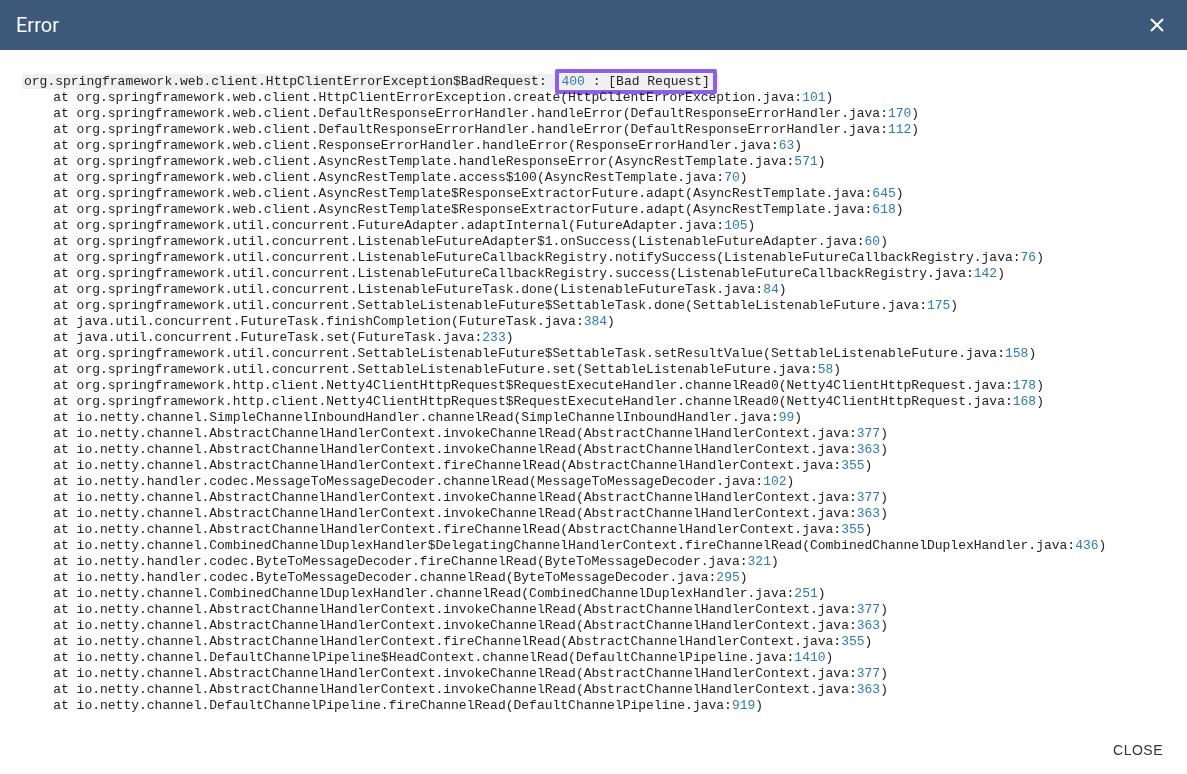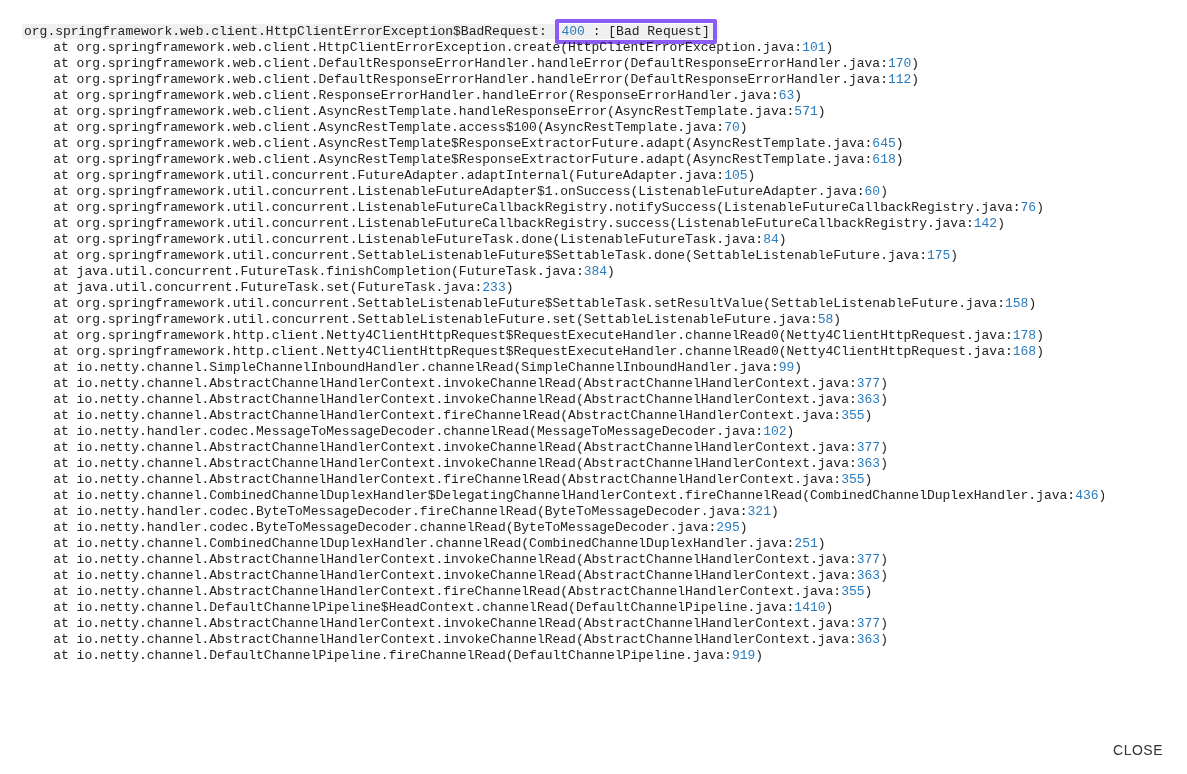--- a/index.html
+++ b/index.html
@@ -17,20 +17,28 @@
   .footer { height: 48px; display: flex; align-items: center; justify-content: flex-end; padding: 0 24px; border-top: 0; }
   .close-btn { background: transparent; border: none; color: #333; font-size: 14px; font-weight: 500; cursor: pointer; letter-spacing: 0.5px; }
   ::-webkit-scrollbar { width: 12px; height: 12px; }
   ::-webkit-scrollbar-thumb { background: #c0c0c0; border-radius: 6px; }
   ::-webkit-scrollbar-track { background: #f5f5f5; }
 </style>
 </head>
 <body>
 
 <div class="modal">
+  <div class="header">
+    <div class="header-title">Error</div>
+    <div class="close-x">
+      <svg viewBox="0 0 16 16" fill="none">
+          <path d="M2 2 L14 14 M14 2 L2 14"></path>
+        </svg>
+    </div>
+  </div>
 
   <div class="body">
     <div id="trace" class="trace"><div><span class="header-line"><span>org.springframework.web.client.HttpClientErrorException$BadRequest: </span><span class="mark"><span class="num">400</span> : [Bad Request]</span></span></div><div>    at org.springframework.web.client.HttpClientErrorException.create(HttpClientErrorException.java:<span class="num">101</span>)</div><div>    at org.springframework.web.client.DefaultResponseErrorHandler.handleError(DefaultResponseErrorHandler.java:<span class="num">170</span>)</div><div>    at org.springframework.web.client.DefaultResponseErrorHandler.handleError(DefaultResponseErrorHandler.java:<span class="num">112</span>)</div><div>    at org.springframework.web.client.ResponseErrorHandler.handleError(ResponseErrorHandler.java:<span class="num">63</span>)</div><div>    at org.springframework.web.client.AsyncRestTemplate.handleResponseError(AsyncRestTemplate.java:<span class="num">571</span>)</div><div>    at org.springframework.web.client.AsyncRestTemplate.access$100(AsyncRestTemplate.java:<span class="num">70</span>)</div><div>    at org.springframework.web.client.AsyncRestTemplate$ResponseExtractorFuture.adapt(AsyncRestTemplate.java:<span class="num">645</span>)</div><div>    at org.springframework.web.client.AsyncRestTemplate$ResponseExtractorFuture.adapt(AsyncRestTemplate.java:<span class="num">618</span>)</div><div>    at org.springframework.util.concurrent.FutureAdapter.adaptInternal(FutureAdapter.java:<span class="num">105</span>)</div><div>    at org.springframework.util.concurrent.ListenableFutureAdapter$1.onSuccess(ListenableFutureAdapter.java:<span class="num">60</span>)</div><div>    at org.springframework.util.concurrent.ListenableFutureCallbackRegistry.notifySuccess(ListenableFutureCallbackRegistry.java:<span class="num">76</span>)</div><div>    at org.springframework.util.concurrent.ListenableFutureCallbackRegistry.success(ListenableFutureCallbackRegistry.java:<span class="num">142</span>)</div><div>    at org.springframework.util.concurrent.ListenableFutureTask.done(ListenableFutureTask.java:<span class="num">84</span>)</div><div>    at org.springframework.util.concurrent.SettableListenableFuture$SettableTask.done(SettableListenableFuture.java:<span class="num">175</span>)</div><div>    at java.util.concurrent.FutureTask.finishCompletion(FutureTask.java:<span class="num">384</span>)</div><div>    at java.util.concurrent.FutureTask.set(FutureTask.java:<span class="num">233</span>)</div><div>    at org.springframework.util.concurrent.SettableListenableFuture$SettableTask.setResultValue(SettableListenableFuture.java:<span class="num">158</span>)</div><div>    at org.springframework.util.concurrent.SettableListenableFuture.set(SettableListenableFuture.java:<span class="num">58</span>)</div><div>    at org.springframework.http.client.Netty4ClientHttpRequest$RequestExecuteHandler.channelRead0(Netty4ClientHttpRequest.java:<span class="num">178</span>)</div><div>    at org.springframework.http.client.Netty4ClientHttpRequest$RequestExecuteHandler.channelRead0(Netty4ClientHttpRequest.java:<span class="num">168</span>)</div><div>    at io.netty.channel.SimpleChannelInboundHandler.channelRead(SimpleChannelInboundHandler.java:<span class="num">99</span>)</div><div>    at io.netty.channel.AbstractChannelHandlerContext.invokeChannelRead(AbstractChannelHandlerContext.java:<span class="num">377</span>)</div><div>    at io.netty.channel.AbstractChannelHandlerContext.invokeChannelRead(AbstractChannelHandlerContext.java:<span class="num">363</span>)</div><div>    at io.netty.channel.AbstractChannelHandlerContext.fireChannelRead(AbstractChannelHandlerContext.java:<span class="num">355</span>)</div><div>    at io.netty.handler.codec.MessageToMessageDecoder.channelRead(MessageToMessageDecoder.java:<span class="num">102</span>)</div><div>    at io.netty.channel.AbstractChannelHandlerContext.invokeChannelRead(AbstractChannelHandlerContext.java:<span class="num">377</span>)</div><div>    at io.netty.channel.AbstractChannelHandlerContext.invokeChannelRead(AbstractChannelHandlerContext.java:<span class="num">363</span>)</div><div>    at io.netty.channel.AbstractChannelHandlerContext.fireChannelRead(AbstractChannelHandlerContext.java:<span class="num">355</span>)</div><div>    at io.netty.channel.CombinedChannelDuplexHandler$DelegatingChannelHandlerContext.fireChannelRead(CombinedChannelDuplexHandler.java:<span class="num">436</span>)</div><div>    at io.netty.handler.codec.ByteToMessageDecoder.fireChannelRead(ByteToMessageDecoder.java:<span class="num">321</span>)</div><div>    at io.netty.handler.codec.ByteToMessageDecoder.channelRead(ByteToMessageDecoder.java:<span class="num">295</span>)</div><div>    at io.netty.channel.CombinedChannelDuplexHandler.channelRead(CombinedChannelDuplexHandler.java:<span class="num">251</span>)</div><div>    at io.netty.channel.AbstractChannelHandlerContext.invokeChannelRead(AbstractChannelHandlerContext.java:<span class="num">377</span>)</div><div>    at io.netty.channel.AbstractChannelHandlerContext.invokeChannelRead(AbstractChannelHandlerContext.java:<span class="num">363</span>)</div><div>    at io.netty.channel.AbstractChannelHandlerContext.fireChannelRead(AbstractChannelHandlerContext.java:<span class="num">355</span>)</div><div>    at io.netty.channel.DefaultChannelPipeline$HeadContext.channelRead(DefaultChannelPipeline.java:<span class="num">1410</span>)</div><div>    at io.netty.channel.AbstractChannelHandlerContext.invokeChannelRead(AbstractChannelHandlerContext.java:<span class="num">377</span>)</div><div>    at io.netty.channel.AbstractChannelHandlerContext.invokeChannelRead(AbstractChannelHandlerContext.java:<span class="num">363</span>)</div><div>    at io.netty.channel.DefaultChannelPipeline.fireChannelRead(DefaultChannelPipeline.java:<span class="num">919</span>)</div></div>
   </div>
 
   <div class="footer">
     <button class="close-btn">CLOSE</button>
   </div>
 </div>
 

